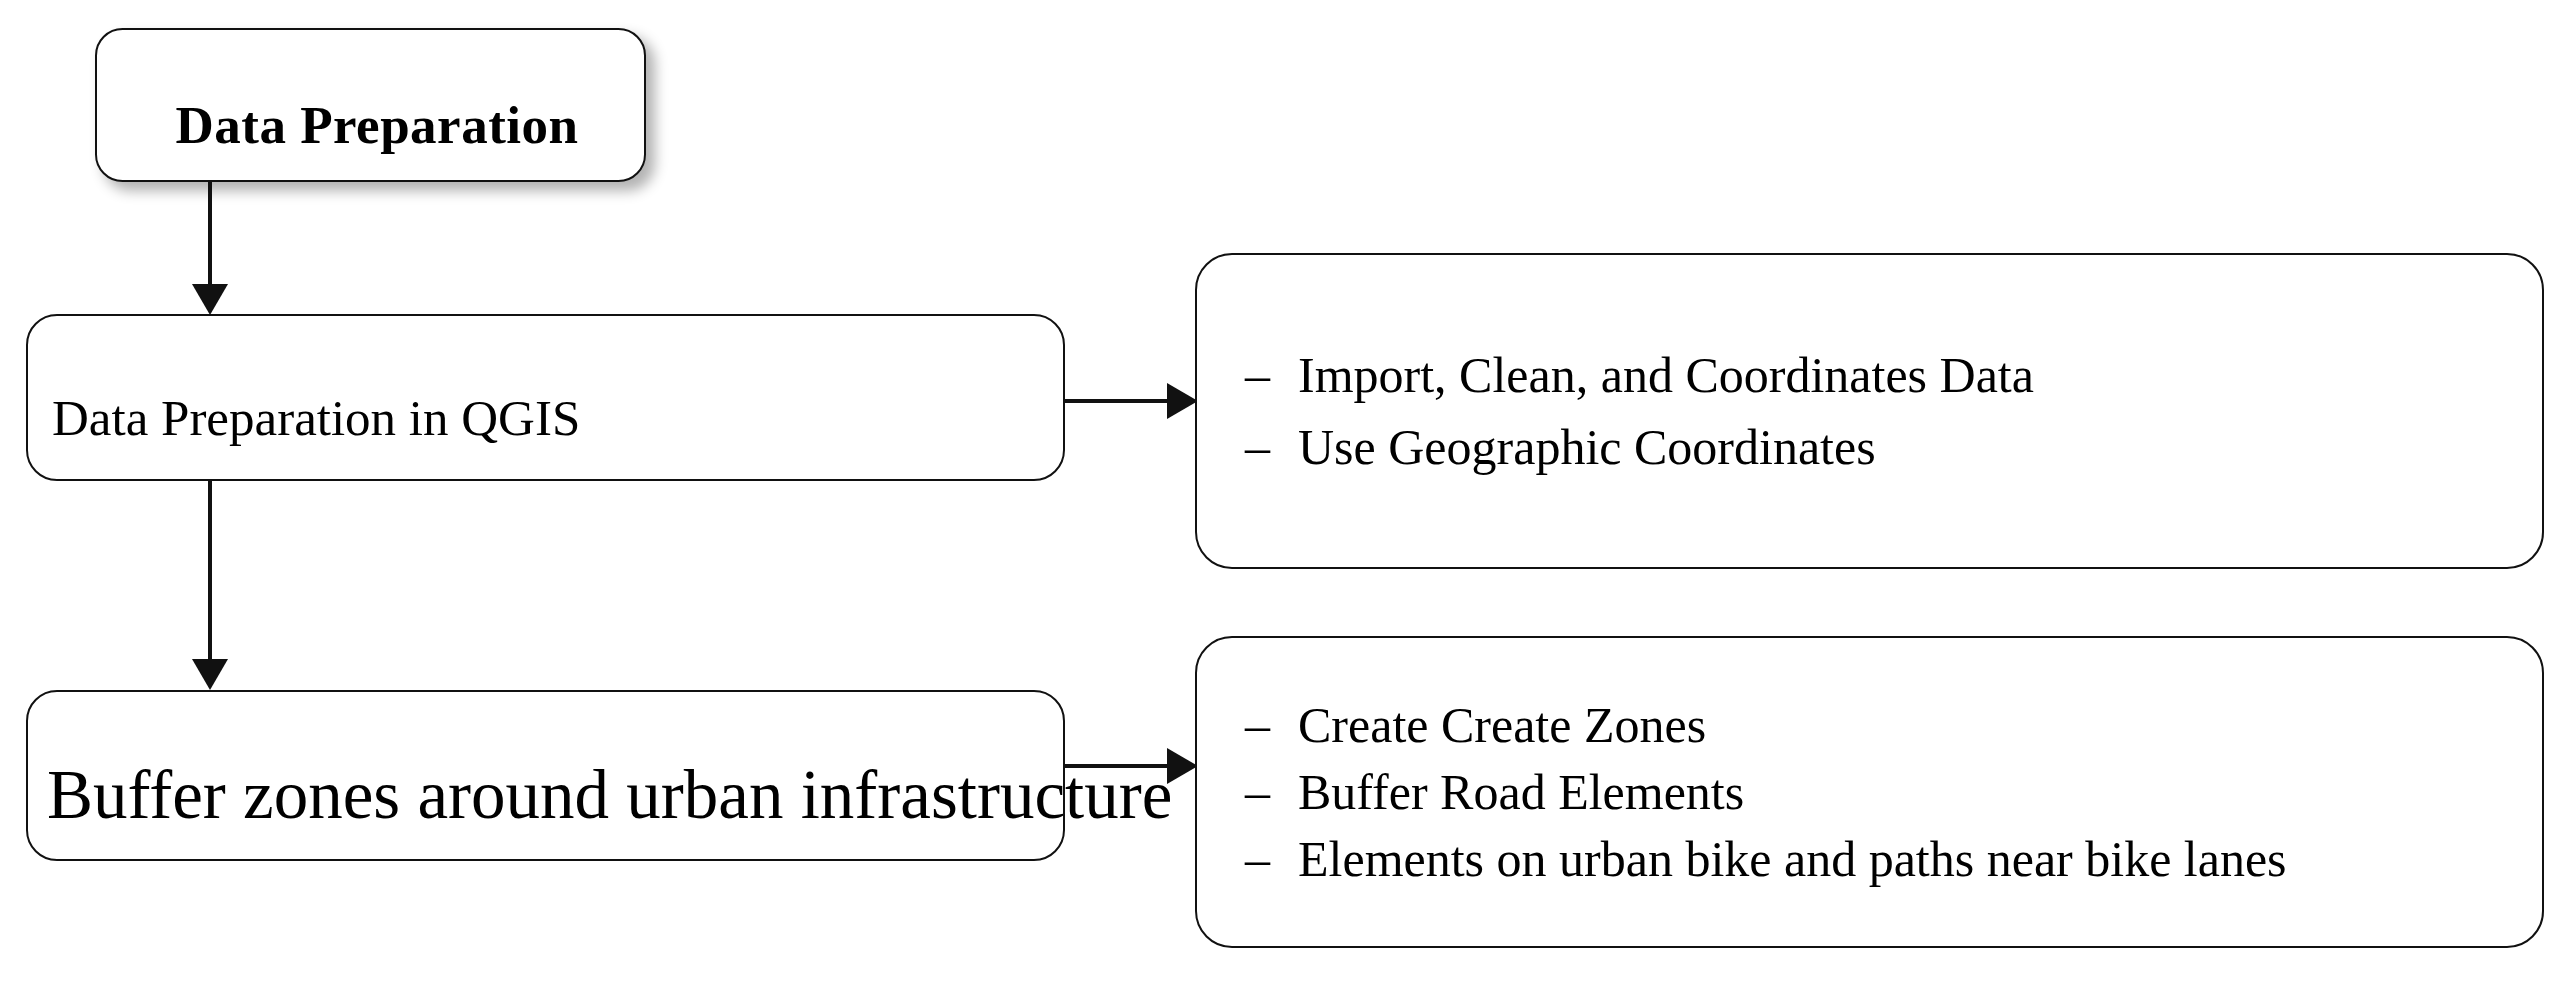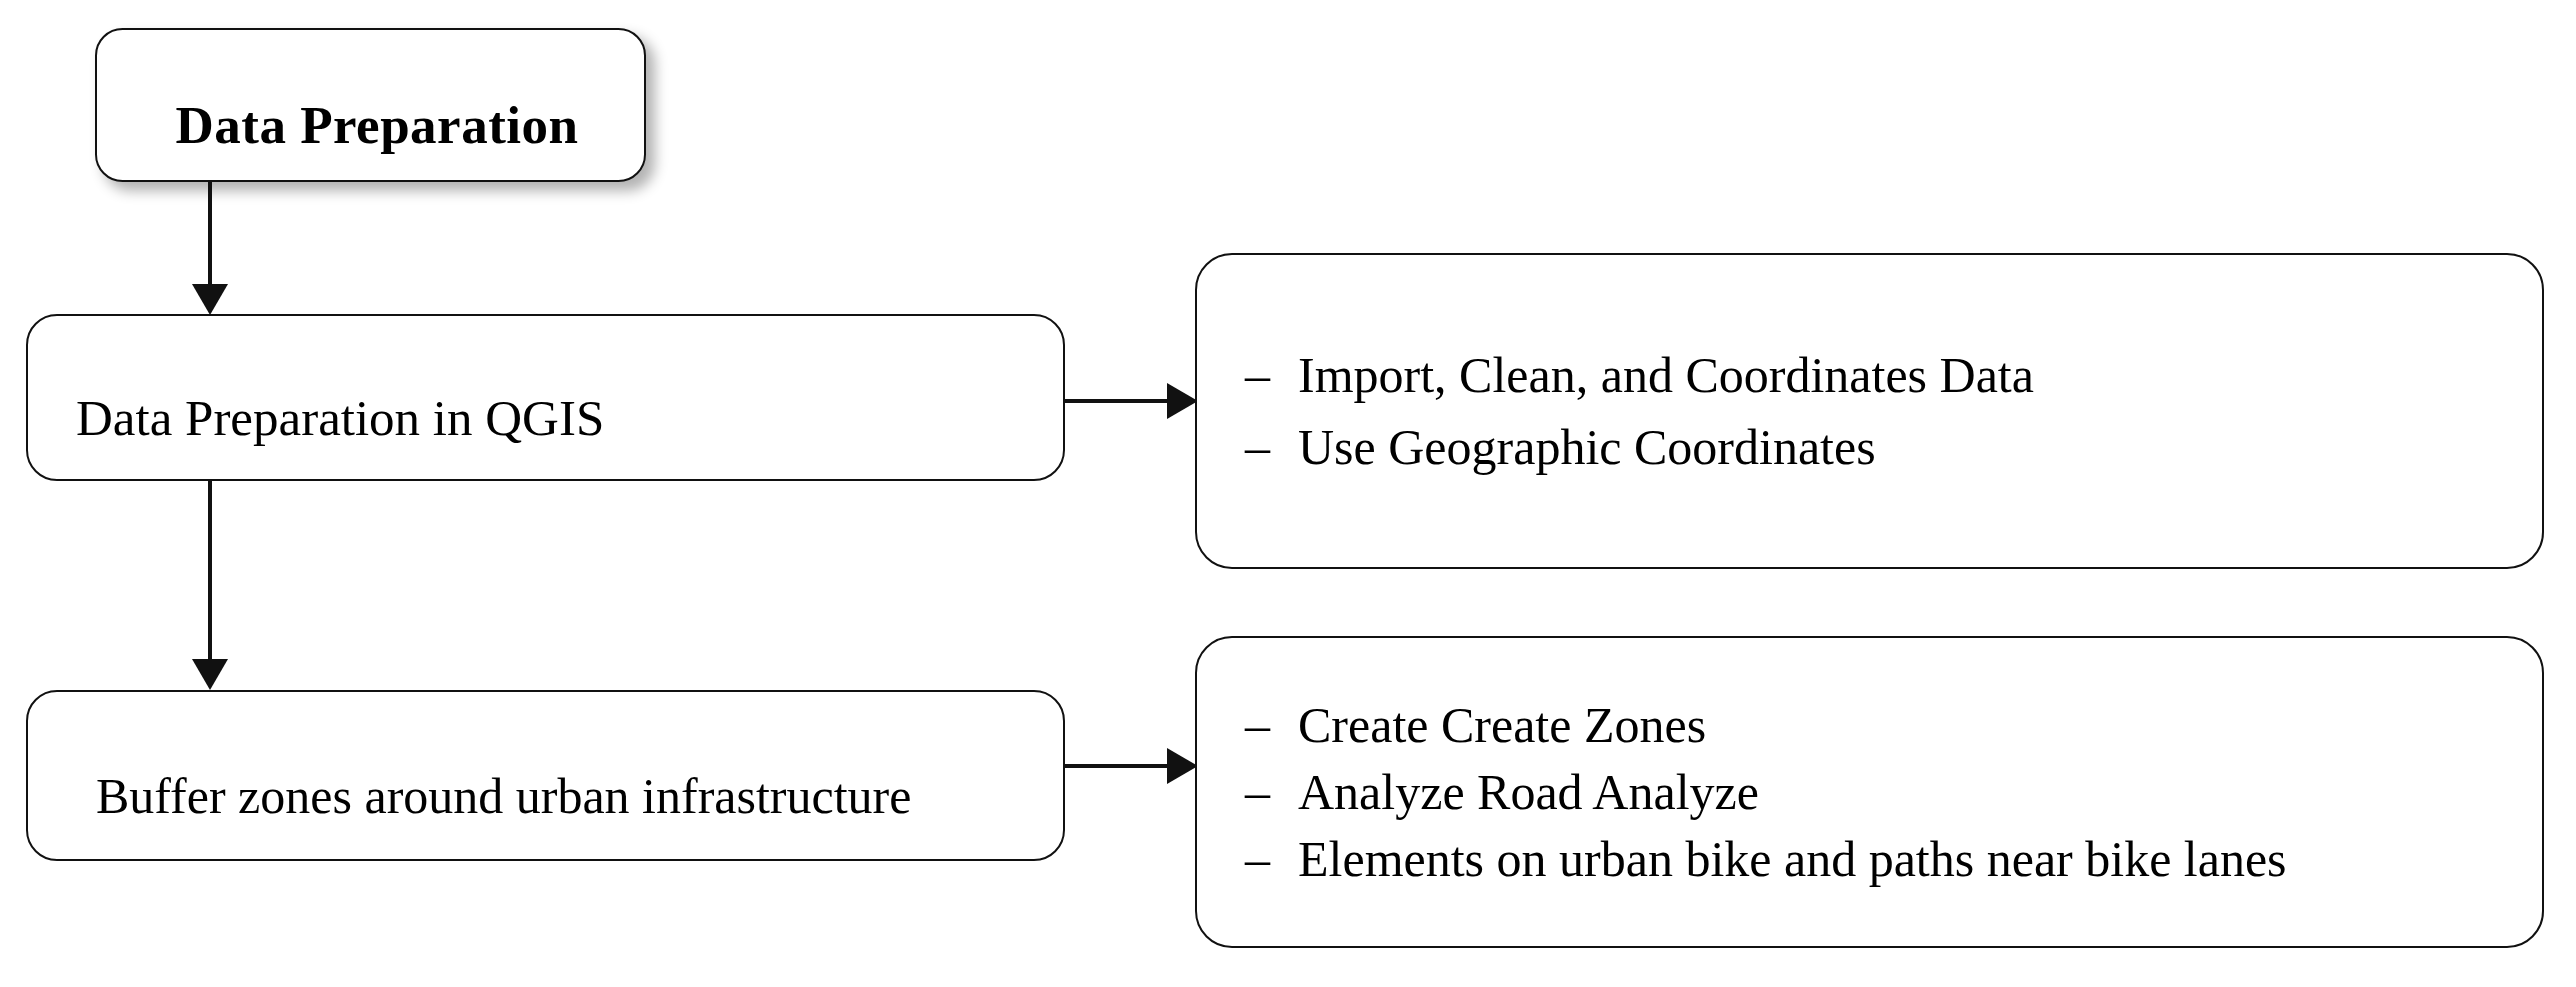--- a/index.html
+++ b/index.html
@@ -57,34 +57,34 @@
   
   #node-qgis {
     left: 26px;
     top: 314px;
     width: 1039px;
     height: 167px;
   }
   #node-qgis .node-label {
     font-size: 51px;
     text-align: left;
-    padding-left: 48px;
+    padding-left: 24px;
   }
 
   
   #node-buffer {
     left: 26px;
     top: 690px;
     width: 1039px;
     height: 171px;
   }
   #node-buffer .node-label {
-    font-size: 50px;
+    font-size: 69px;
     text-align: left;
-    padding-left: 68px;
+    padding-left: 19px;
   }
 
   
   .panel {
     position: absolute;
     box-sizing: border-box;
     background: #ffffff;
     border: 2.8px solid #111111;
     border-radius: 37px;
     display: flex;
@@ -210,21 +210,21 @@
   <div class="arrow-right" id="conn4-head"></div>
 
   <div class="panel" id="panel-buffer">
     <ul class="bullet-list">
       <li class="bullet-item">
         <span class="bullet-dash">–</span>
         <span class="bullet-text">Create Create Zones</span>
       </li>
       <li class="bullet-item">
         <span class="bullet-dash">–</span>
-        <span class="bullet-text">Analyze Road Analyze</span>
+        <span class="bullet-text">Buffer Road Elements</span>
       </li>
       <li class="bullet-item">
         <span class="bullet-dash">–</span>
         <span class="bullet-text">Elements on urban bike and paths near bike lanes</span>
       </li>
     </ul>
   </div>
 
 </div>
 

